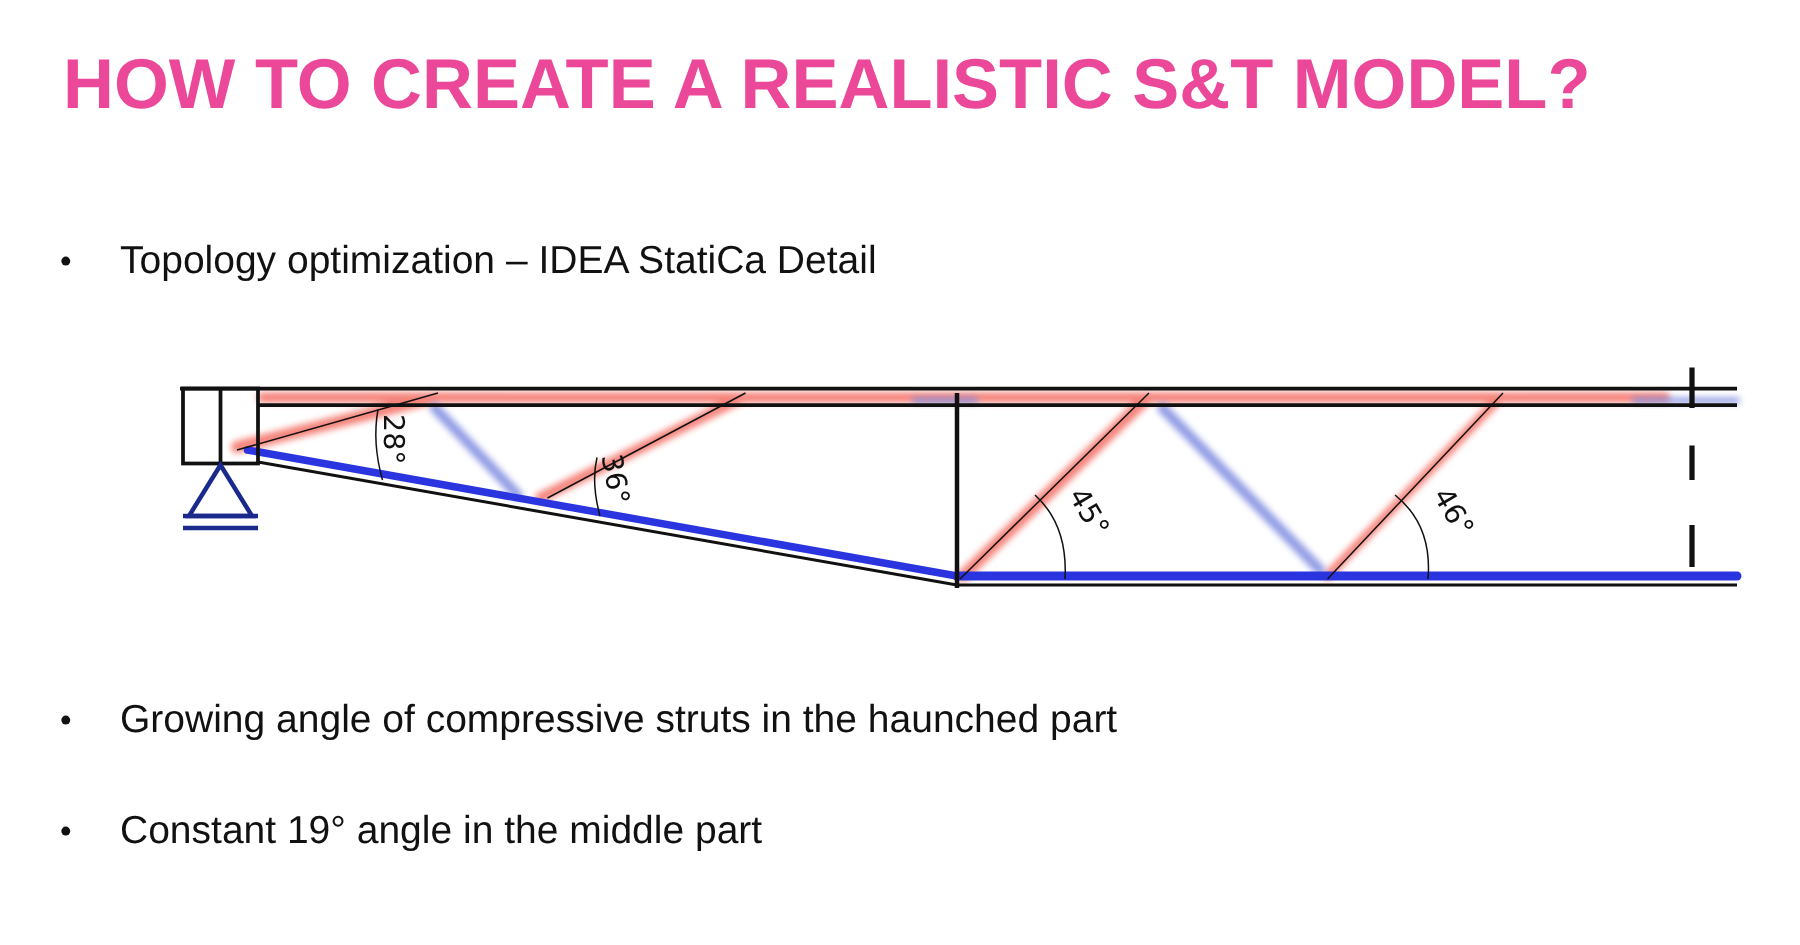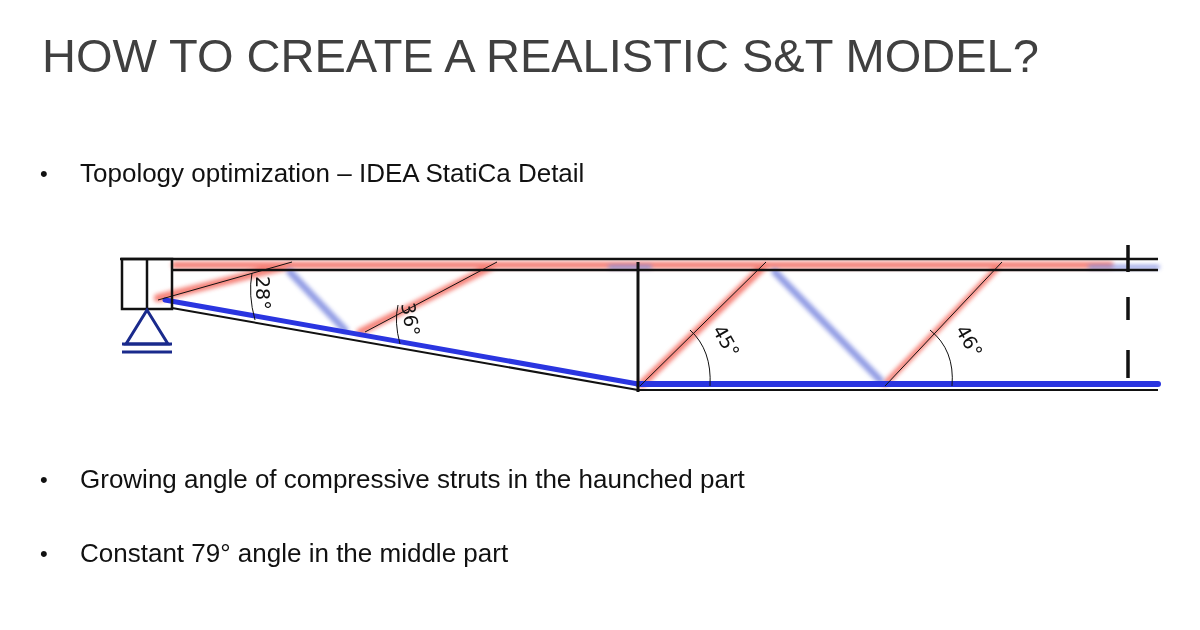--- a/index.html
+++ b/index.html
@@ -2,21 +2,21 @@
 <html><head>
 <meta charset="utf-8">
 <style>
   html, body { margin: 0; padding: 0; }
   body {
     width: 1200px; height: 630px; background: #ffffff; position: relative; overflow: hidden;
     font-family: "Liberation Sans", "DejaVu Sans", sans-serif;
   }
   .title {
     position: absolute; left: 42px; top: 28px; margin: 0;
-    font-size: 47px; font-weight: normal; color: #404040; letter-spacing: 0px;
+    font-size: 47px; font-weight: bold; color: #ec4899; letter-spacing: 0px;
     white-space: nowrap;
   }
   .bullet {
     position: absolute; left: 40px; font-size: 26px; color: #111111; white-space: nowrap;
     display: flex; align-items: center;
   }
   .bullet .dot { width: 40px; display: inline-block; font-size: 22px; }
   .b1 { top: 158px; }
   .b2 { top: 464px; }
   .b3 { top: 538px; }
@@ -101,14 +101,14 @@
   </g>
 </svg>
 
 <div class="bullet b2">
   <span class="dot">•</span>
   <span>Growing angle of compressive struts in the haunched part</span>
 </div>
 
 <div class="bullet b3">
   <span class="dot">•</span>
-  <span>Constant 79° angle in the middle part</span>
+  <span>Constant 19° angle in the middle part</span>
 </div>
 
 </body></html>

